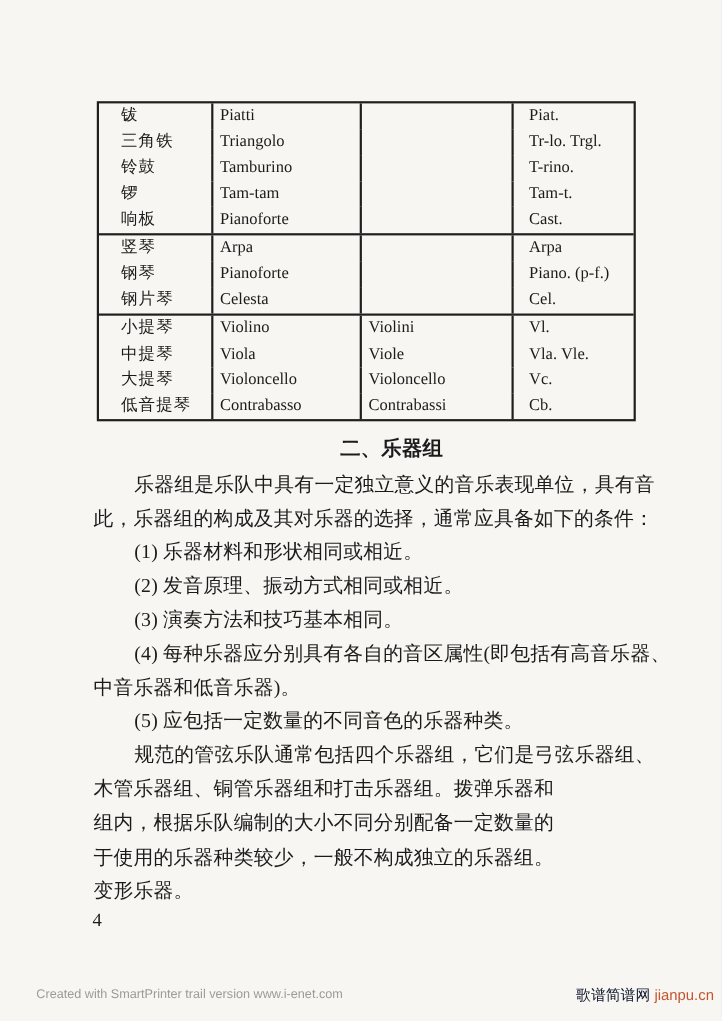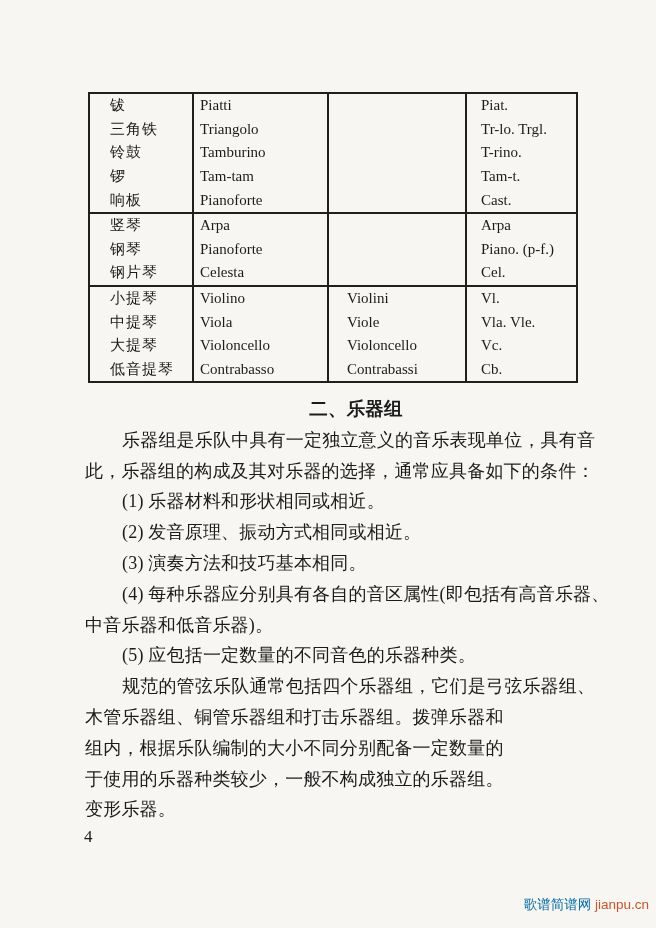--- a/index.html
+++ b/index.html
@@ -22,21 +22,21 @@
   .tsection { border-top:2px solid #1f1f1f; }
   .tsection:first-child { border-top:none; }
   .trow { display:flex; height:23.6px; align-items:center; }
   .tcell {
     height:100%; display:flex; align-items:center;
     font-size:15px; line-height:1; white-space:nowrap; overflow:hidden;
   }
   .tcell.c0 { width:102px; padding-left:20px;
     font-family:"Liberation Serif","DejaVu Serif",serif; letter-spacing:1px; }
   .tcell.c1 { width:135px; border-left:2px solid #1f1f1f; padding-left:6px; }
-  .tcell.c2 { width:138px; border-left:2px solid #1f1f1f; padding-left:18px; }
+  .tcell.c2 { width:138px; border-left:2px solid #1f1f1f; padding-left:6px; }
   .tcell.c3 { flex:1;      border-left:2px solid #1f1f1f; padding-left:14px; }
   
   .content {
     position:absolute; left:85px; top:394px; width:512px;
     font-size:18px; line-height:30.8px;
     letter-spacing:0.2px;
   }
   .heading {
     font-weight:bold;
     padding-left:30px;
@@ -55,21 +55,21 @@
   .footer-left {
     position:absolute; left:33px; top:898px;
     font-family:"Liberation Sans","DejaVu Sans",sans-serif;
     font-size:11.5px; color:#9b9b9b;
   }
   .footer-right {
     position:absolute; right:7px; top:896px;
     font-family:"Liberation Sans","DejaVu Sans",sans-serif;
     font-size:13.5px;
   }
-  .footer-right .gray   { color:#0369a1; }
+  .footer-right .gray   { color:#0f172a; }
   .footer-right .orange { color:#c4552d;text-align:right; }
 </style>
 </head>
 <body>
 
 <div class="page">
 
   <div class="instr-table">
       <div class="tsection">
         <div class="trow">
@@ -165,19 +165,20 @@
         <div class="line indent">规范的管弦乐队通常包括四个乐器组，它们是弓弦乐器组、</div>
         <div class="line">木管乐器组、铜管乐器组和打击乐器组。拨弹乐器和</div>
         <div class="line">组内，根据乐队编制的大小不同分别配备一定数量的</div>
         <div class="line">于使用的乐器种类较少，一般不构成独立的乐器组。</div>
         <div class="line">变形乐器。</div>
       </div>
   </div>
 
   <div class="page-number">4</div>
 
+  <div class="footer-left">Created with SmartPrinter trail version www.i-enet.com</div>
 
   <div class="footer-right">
     <span class="gray">歌谱简谱网</span>
     <span class="orange">jianpu.cn</span>
   </div>
 
 </div>
 
 </body></html>

